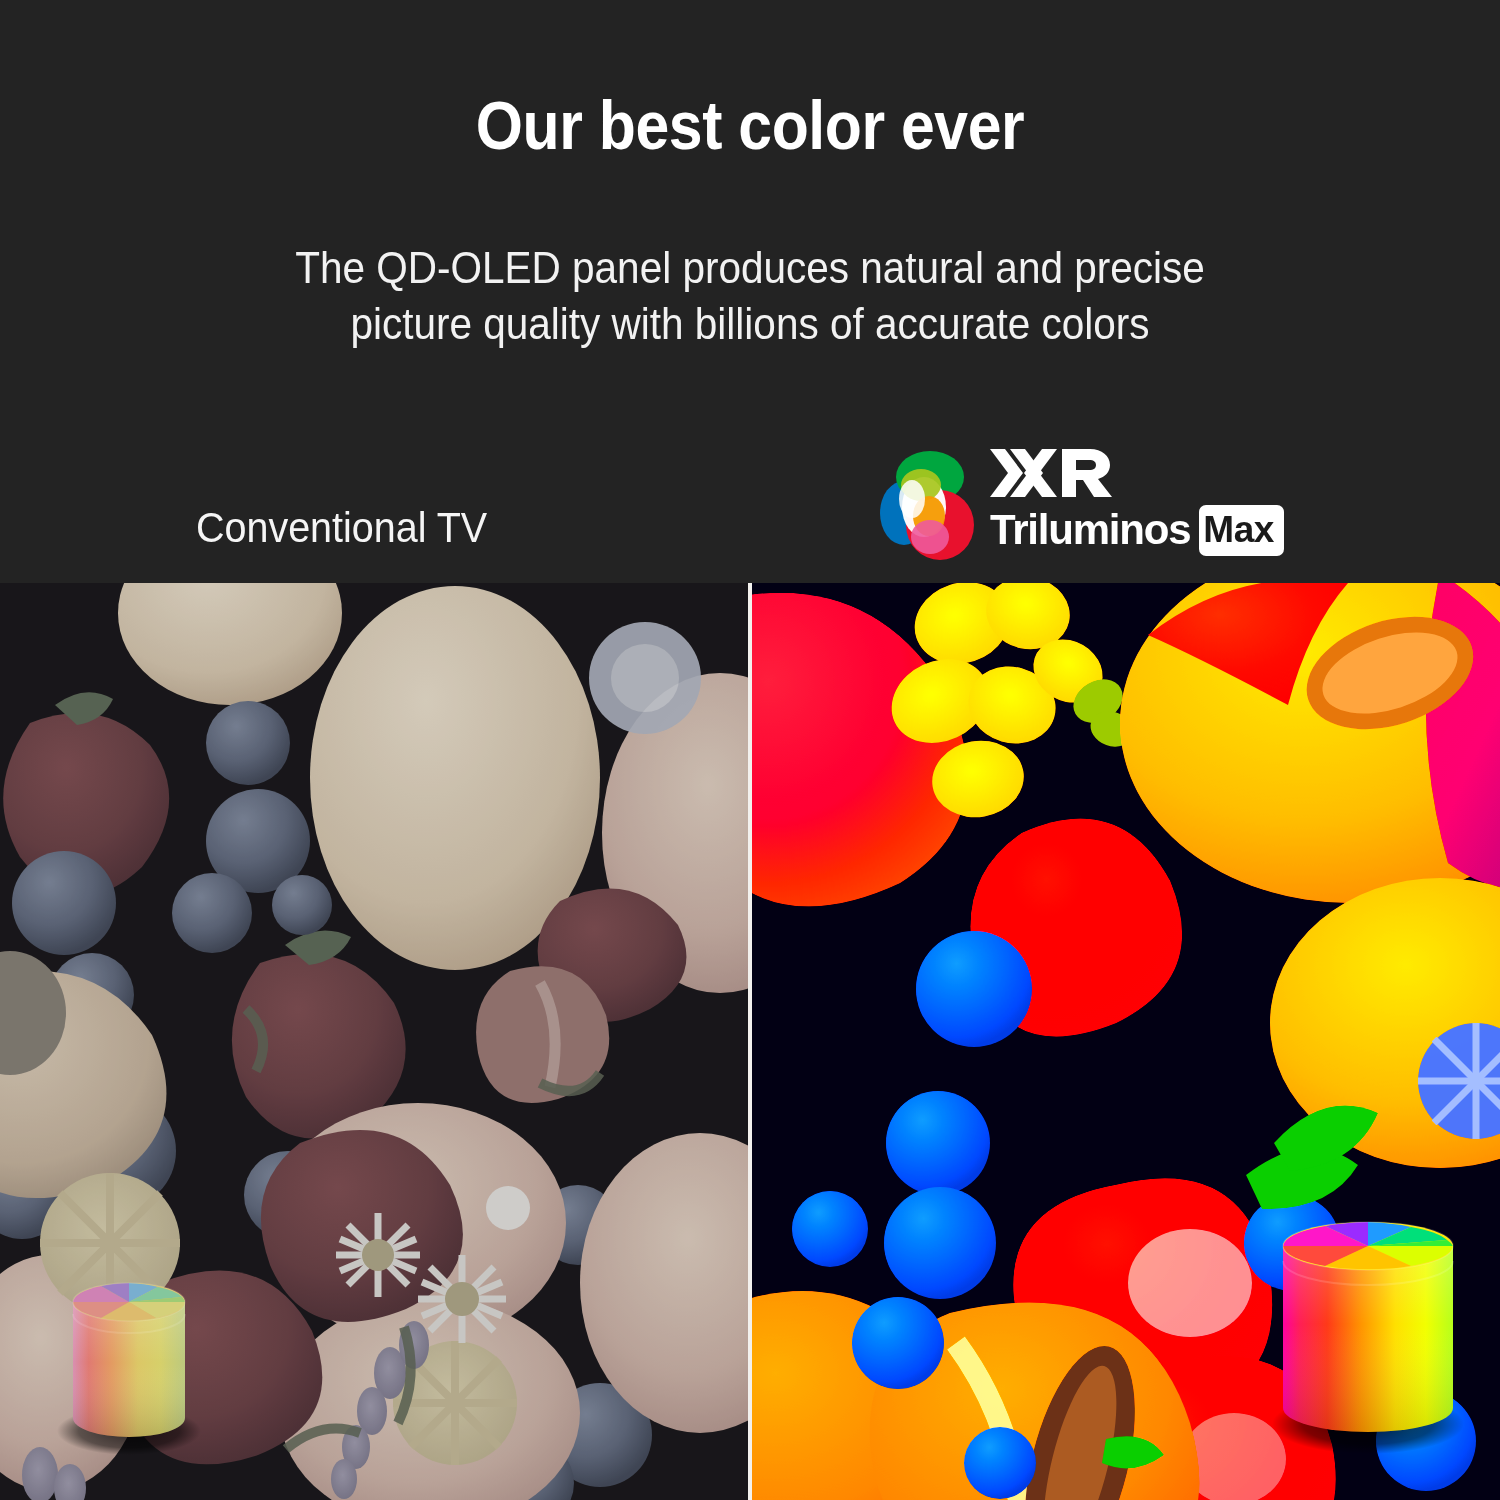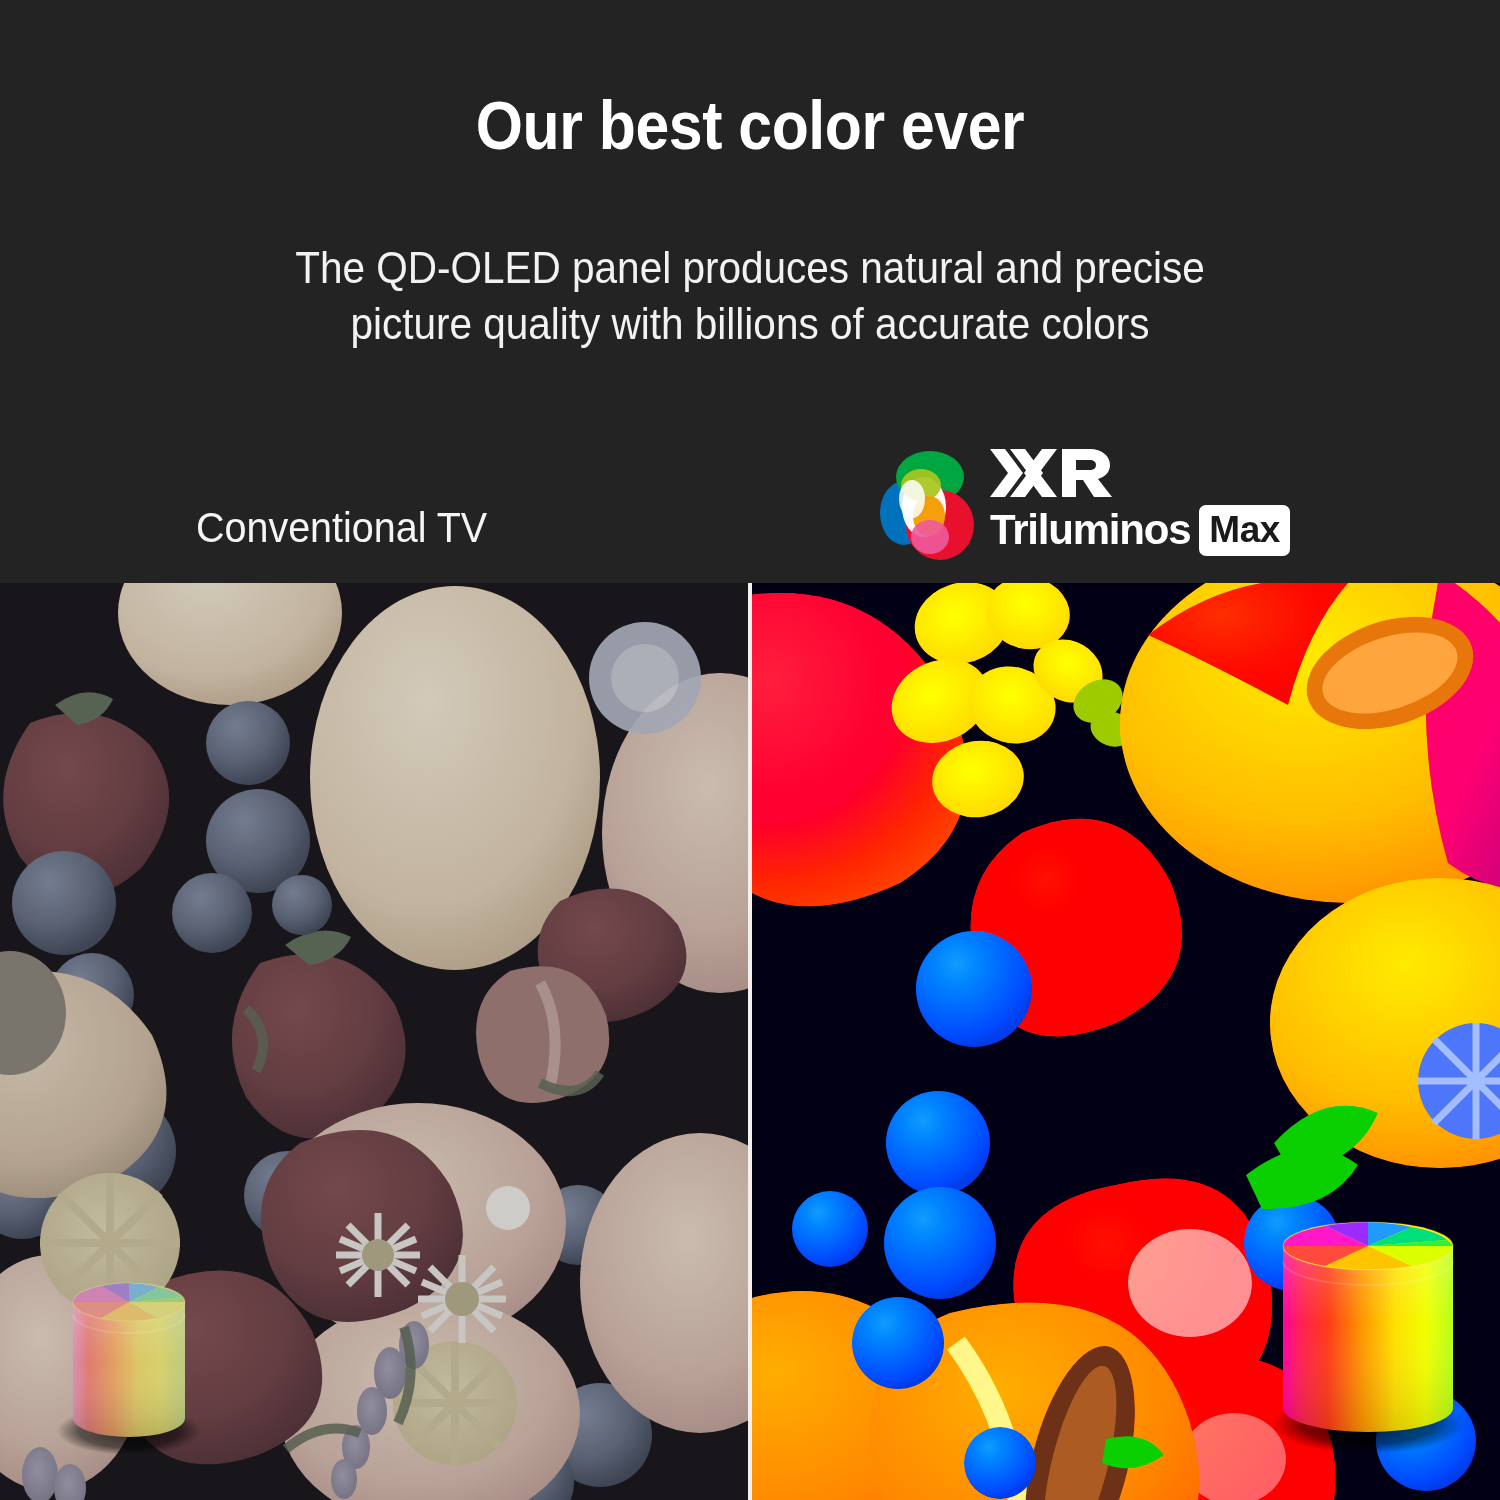--- a/index.html
+++ b/index.html
@@ -100,21 +100,21 @@
     font-weight:700;
     letter-spacing:-1.2px;
     white-space:nowrap;
   }
   .max-badge {
     background:#ffffff;
     color:#1a1a1a;
     font-size:37px;
     line-height:37px;
     font-weight:700;
-    padding:6px 10px 8px 10px;
+    padding:6px 10px 8px 4px;
     border-radius:7px;
     white-space:nowrap;
     letter-spacing:-0.5px;
   }
 
   
   .photo-area {
     position:absolute;
     left:0; top:583px;
     width:1500px; height:917px;

